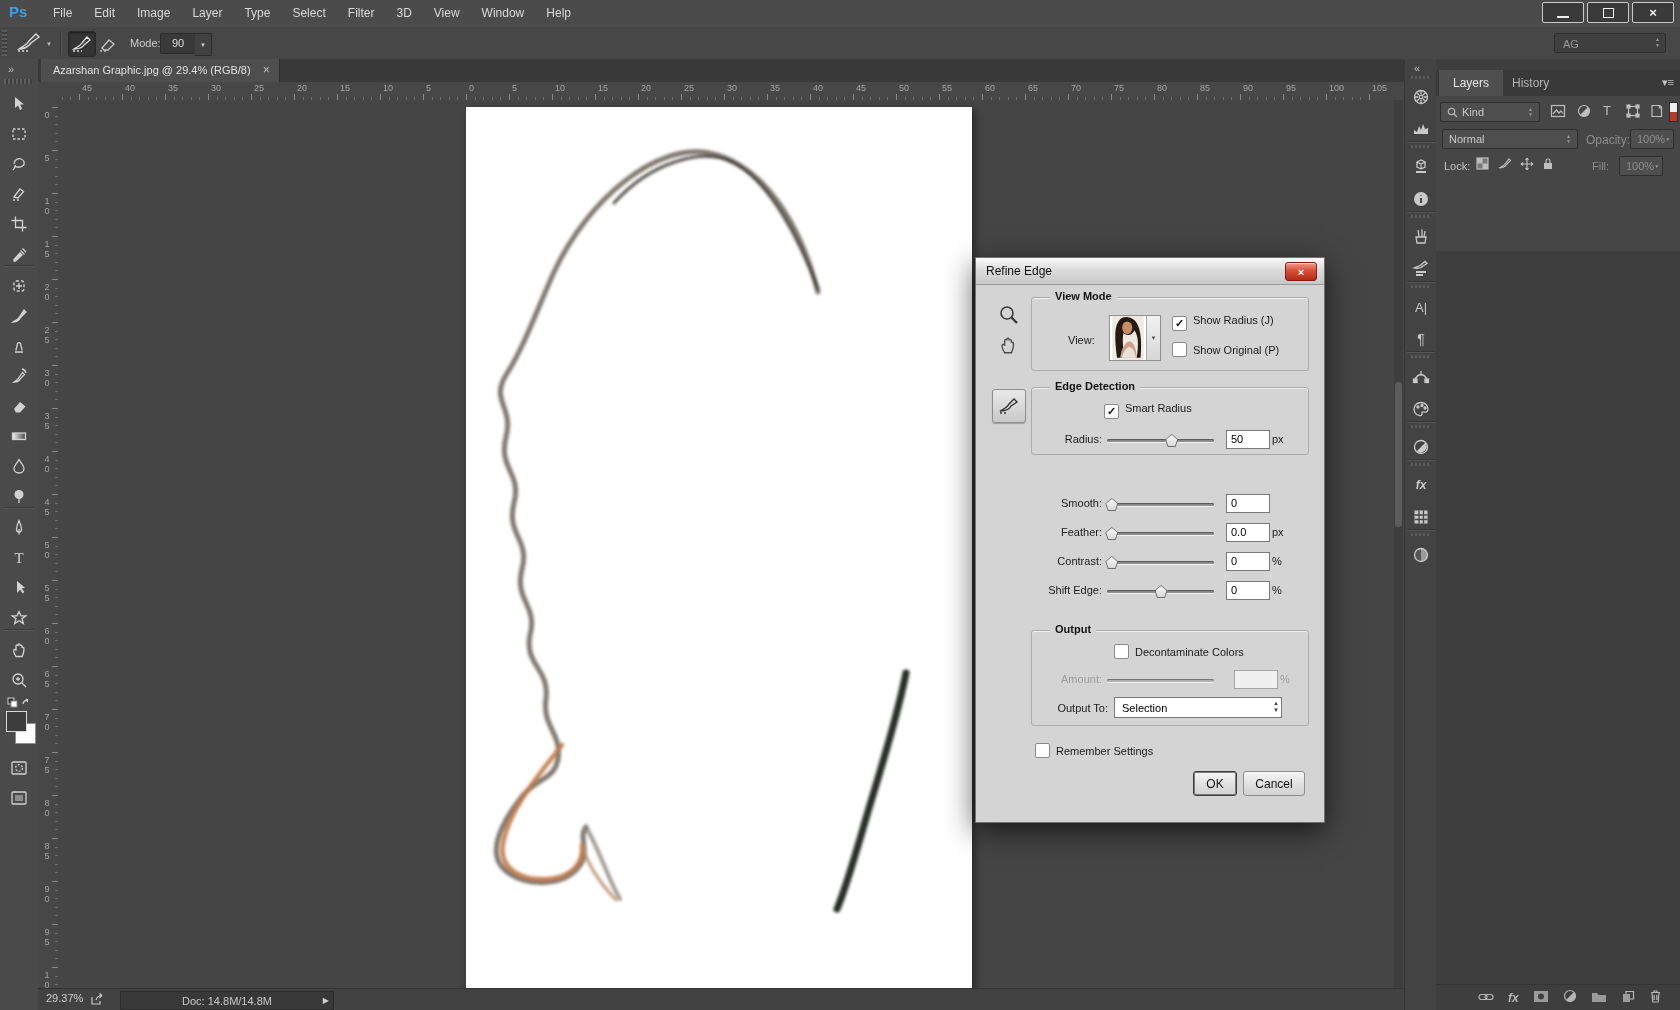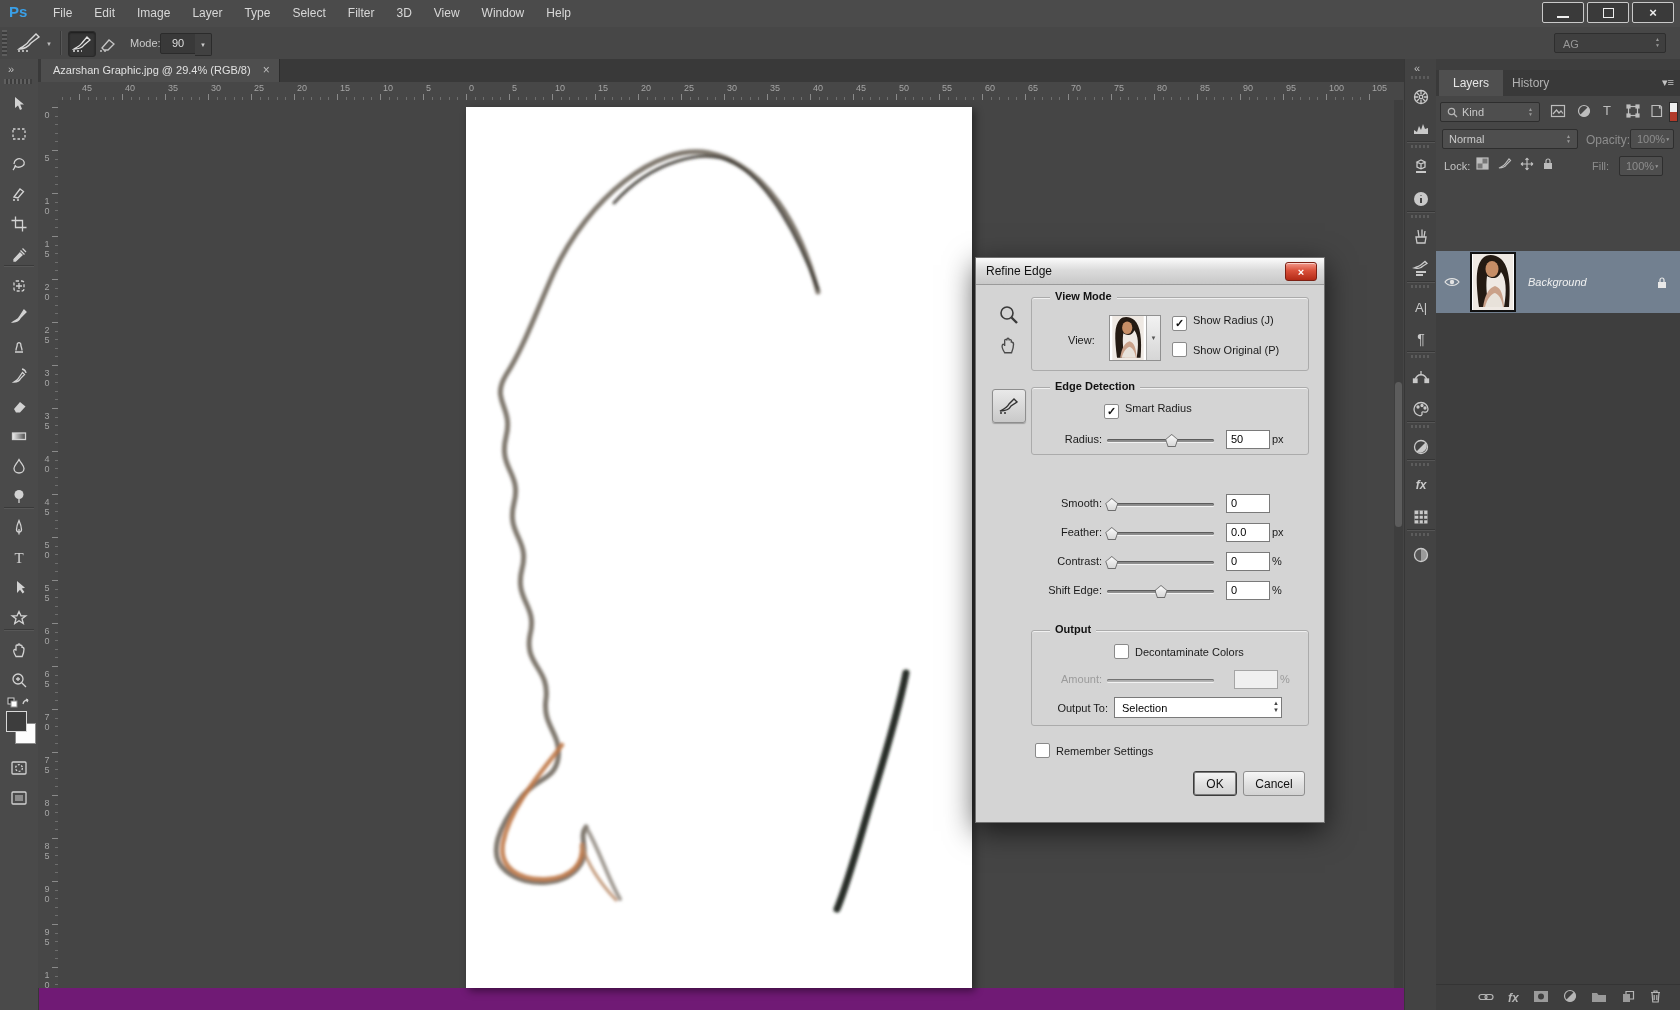--- a/index.html
+++ b/index.html
@@ -1,16 +1,16 @@
 <!DOCTYPE html>
 <html><head>
 <meta charset="utf-8">
 <style>
   html,body{margin:0;padding:0;background:#1e1e1e;}
-  #app{position:relative;width:1680px;height:1010px;overflow:hidden;background:#701a75;
+  #app{position:relative;width:1680px;height:1010px;overflow:hidden;background:#c4b5fd;
        font-family:"Liberation Sans",sans-serif;color:#d6d6d6;}
   .abs{position:absolute;}
 
   
   .menubar{left:0;top:0;width:1680px;height:27px;background:#4b4b4b;border-bottom:1px solid #383838;}
   .ps-logo{left:9px;top:3px;font-size:15px;font-weight:bold;color:#3aa0e8;}
   .menu-items{left:42px;top:0;height:27px;display:flex;align-items:center;}
   .menu-item{padding:0 11px;font-size:12px;color:#d8d8d8;line-height:27px;cursor:default;}
   .winbtns{right:6px;top:2px;display:flex;}
   .winbtn{width:40px;height:19px;margin-left:3px;border:1px solid #c9c9c9;border-radius:2px;
@@ -718,20 +718,33 @@
           <path d="M116,738 C121,756 134,776 150,793" stroke="#b98a66" stroke-width="3" opacity="0.85"></path>
           <path d="M440,566 C431,612 414,664 401,708 C391,742 381,778 371,802" stroke="#20221d" stroke-width="7" opacity="0.95"></path>
         </g>
       </svg>
     </div>
     <div class="vscroll">
       <div class="vscroll-thumb"></div>
     </div>
   </div>
 
+  <div class="abs statusbar">
+    <span class="zoom-field">29.37%</span>
+    <span class="share-ic">
+      <svg width="16" height="14" viewBox="0 0 16 14" style="stroke:#c9c9c9;fill:none;stroke-width:1.2">
+        <path d="M2 5 V12 H10 V9"></path>
+          <path d="M6 8 C7 5 9 3.5 12 3.5 M12 3.5 L9.5 1.5 M12 3.5 L9.5 5.8"></path>
+      </svg>
+    </span>
+    <div class="doc-box">
+      <span>Doc: 14.8M/14.8M</span>
+      <span class="doc-play">▶</span>
+    </div>
+  </div>
 
   <div class="abs dock">
     <div class="dock-collapse">«</div>
     <div class="dock-dots" style="top:17px"></div>
     <div class="dock-ic" style="top:24px">
         <svg width="18" height="18" viewBox="0 0 18 18">
           <circle cx="9" cy="9" r="6.5"></circle>
           <circle cx="9" cy="9" r="1.8"></circle>
           <path d="M9 2.5 V6 M9 12 V15.5 M2.5 9 H6 M12 9 H15.5 M4.5 4.5 L7 7 M11 11 L13.5 13.5 M13.5 4.5 L11 7 M7 11 L4.5 13.5"></path>
         </svg>
@@ -908,40 +921,20 @@
         </div>
       <span class="dim" style="position:absolute;left:156px;top:64px;font-size:11px">Fill:</span>
       <div class="dd dim" style="left:183px;top:60px;width:44px;height:20px">
         <span>100%</span>
         <span class="spin">
             <span>▼</span>
           </span>
       </div>
     </div>
 
-    <div class="layer-row">
-      <div class="mini-ic" style="position:static;margin-left:8px">
-        <svg width="16" height="12" viewBox="0 0 16 12">
-            <path d="M1 6 C4 1.5 12 1.5 15 6 C12 10.5 4 10.5 1 6 Z" stroke="#e2e2e2"></path>
-            <circle cx="8" cy="6" r="2.2" fill="#e2e2e2" stroke="none"></circle>
-          </svg>
-      </div>
-      <div class="thumb-frame">
-        <svg width="42" height="56" viewBox="0 0 40 56">
-            <use href="#portrait"></use>
-          </svg>
-      </div>
-      <span class="layer-name" style="margin-left:12px">Background</span>
-      <div class="mini-ic" style="position:static;margin-left:auto;margin-right:12px">
-        <svg width="12" height="13" viewBox="0 0 12 13">
-            <rect x="2" y="6" width="8" height="6" fill="#e8e8e8" stroke="none"></rect>
-            <path d="M4 6 V4 A2 2 0 0 1 8 4 V6" stroke="#e8e8e8"></path>
-          </svg>
-      </div>
-    </div>
 
     <div class="panel-bottom">
       <span><svg width="16" height="12" viewBox="0 0 16 12">
             <rect x="1" y="3.5" width="8" height="5" rx="2.5"></rect>
             <rect x="7" y="3.5" width="8" height="5" rx="2.5"></rect>
           </svg></span>
       <span style="font-style:italic;font-size:12px;font-weight:bold;color:#b5b5b5">fx</span>
       <span><svg width="16" height="13" viewBox="0 0 16 13">
             <rect x="1" y="1" width="14" height="11" fill="#9a9a9a" stroke="none"></rect>
             <circle cx="8" cy="6.5" r="3" fill="#3e3e3e" stroke="none"></circle>

